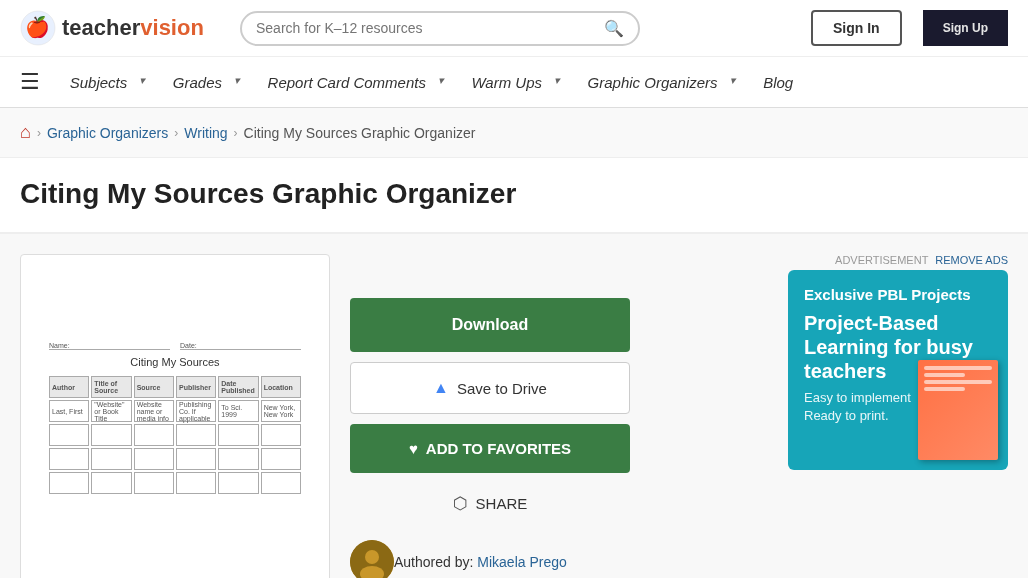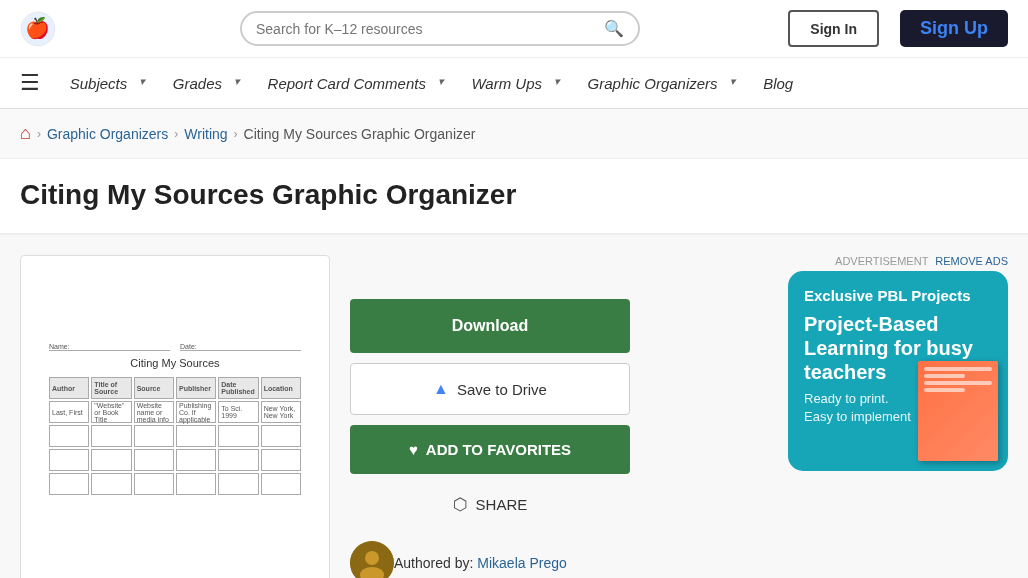--- a/index.html
+++ b/index.html
@@ -60,25 +60,25 @@
       border-radius: 4px;
       font-size: 14px;
       font-weight: bold;
       cursor: pointer;
       color: #333;
     }
     .btn-signup {
       padding: 8px 20px;
       border: none;
       background: #1a1a2e;
-      border-radius: 5px;
-      font-size: 18px;
-      font-weight: bold;
-      cursor: pointer;
-      color: #3b82f6;
+      border-radius: 0;
+      font-size: 12px;
+      font-weight: bold;
+      cursor: pointer;
+      color: #e5e5e5;
     }
 
     
     .nav-bar {
       display: flex;
       align-items: center;
       padding: 0 20px;
       background: #fff;
       border-bottom: 1px solid #ddd;
       gap: 0;
@@ -299,21 +299,21 @@
       margin-bottom: 4px;
     }
     .ad-remove {
       color: #2a6496;
       cursor: pointer;
       margin-left: 4px;
       font-size: 11px;
     }
     .ad-card {
       background: #17a5b8;
-      border-radius: 15px;
+      border-radius: 6px;
       padding: 16px;
       color: #fff;
       min-height: 200px;
       position: relative;
       overflow: hidden;
     }
     .ad-card-title {
       font-size: 15px;
       font-weight: bold;
       margin-bottom: 8px;
@@ -354,20 +354,23 @@
 </head>
 <body>
 
 <div class="header">
   <div class="logo-area">
 
     <svg class="logo-apple" viewBox="0 0 36 36">
       <circle cx="18" cy="18" r="17" fill="#e8f0fe" stroke="#ddd" stroke-width="0.5"></circle>
       <text x="18" y="24" font-size="20" text-anchor="middle" fill="#c0392b">🍎</text>
     </svg>
+    <span style="font-size:22px;font-weight:bold;color:#333;">
+      <span>teacher</span><span style="color:#e06030;">vision</span>
+    </span>
   </div>
 
   <div class="search-bar">
     <input type="text" placeholder="Search for K–12 resources" style="">
     <button class="search-icon-btn">🔍</button>
   </div>
 
   <div class="header-actions">
     <button class="btn-signin">Sign In</button>
     <button class="btn-signup">Sign Up</button>
@@ -501,22 +504,22 @@
   </div>
 
   <div class="ad-panel">
     <div class="ad-label">
       <span>ADVERTISEMENT</span>
       <span class="ad-remove">REMOVE ADS</span>
     </div>
     <div class="ad-card">
       <div class="ad-card-title">Exclusive PBL Projects</div>
       <div class="ad-card-subtitle">Project-Based Learning for busy teachers</div>
+      <div class="ad-card-desc">Easy to implement</div>
       <div class="ad-card-desc">Ready to print.</div>
-      <div class="ad-card-desc">Easy to implement</div>
 
       <div class="book-cover">
         <div class="book-line"></div>
         <div class="book-line short"></div>
         <div class="book-line"></div>
         <div class="book-line short"></div>
       </div>
     </div>
   </div>
 </div>

